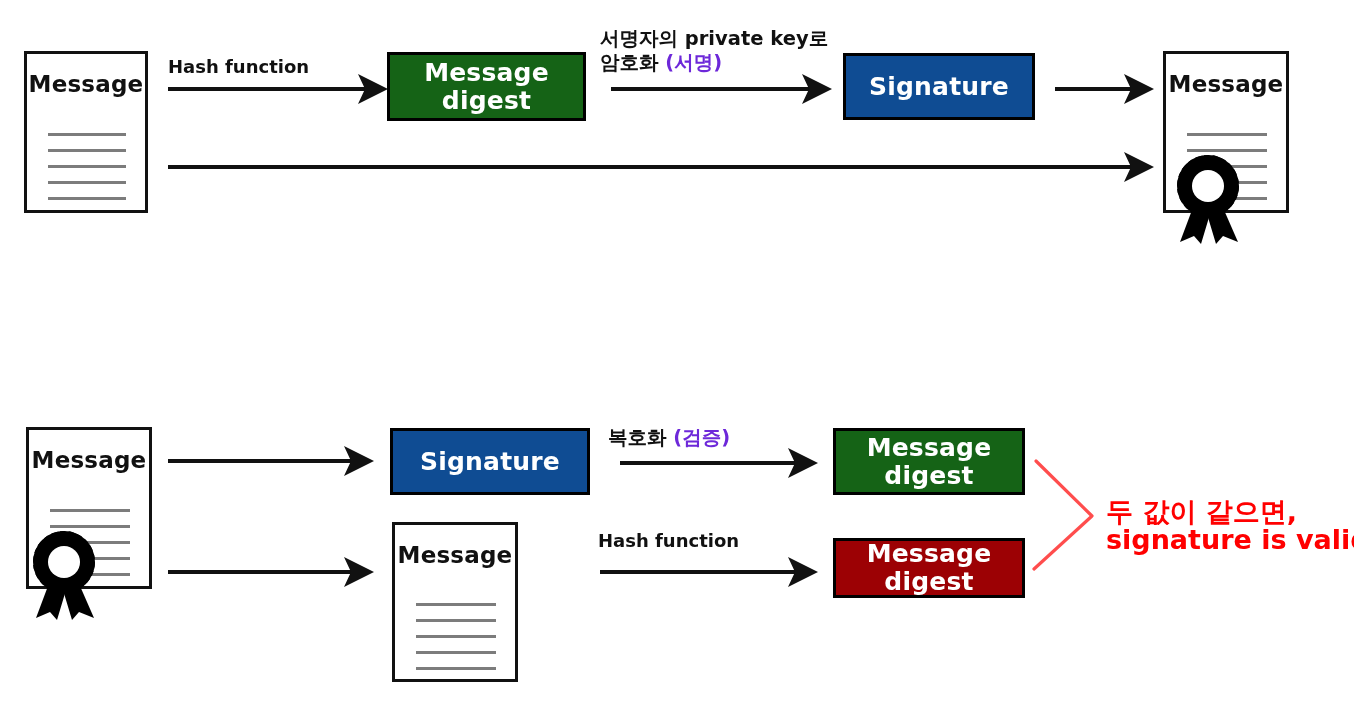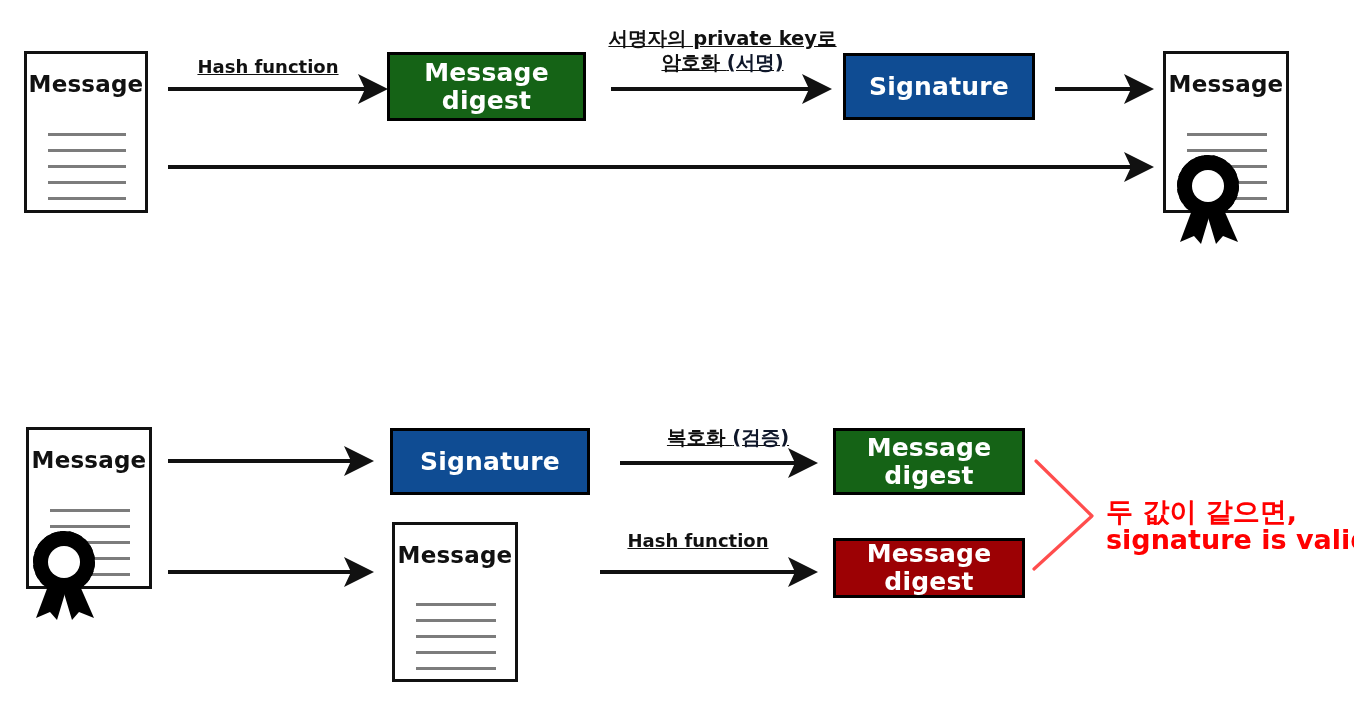--- a/index.html
+++ b/index.html
@@ -65,29 +65,27 @@
   
   .arrow-line {
     position: absolute;
     height: 4px;
     background: #111111;
   }
 
   
   .cap {
     position: absolute;
-    text-align: center;
     font-weight: bold;
     color: #111111;
     font-size: 19.5px;
     line-height: 1.24;
     white-space: nowrap;
-    text-decoration: underline;
-  }
-  .cap .hl { color: #0f172a; }
+  }
+  .cap .hl { color: #6d28d9; }
   .cap.latin { font-size: 18px; }
 
   
   .result {
     position: absolute;
     color: #ff0000;
     font-weight: bold;
     font-size: 27px;
     line-height: 1.02;
     white-space: nowrap;

